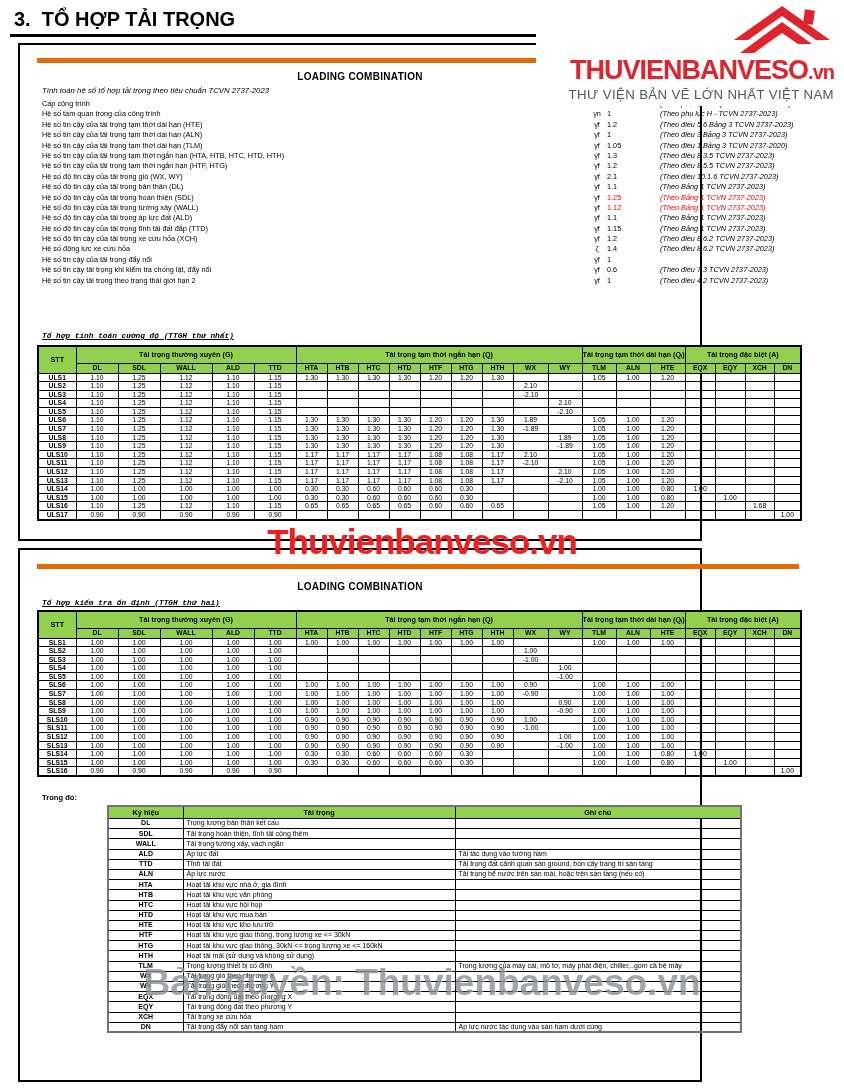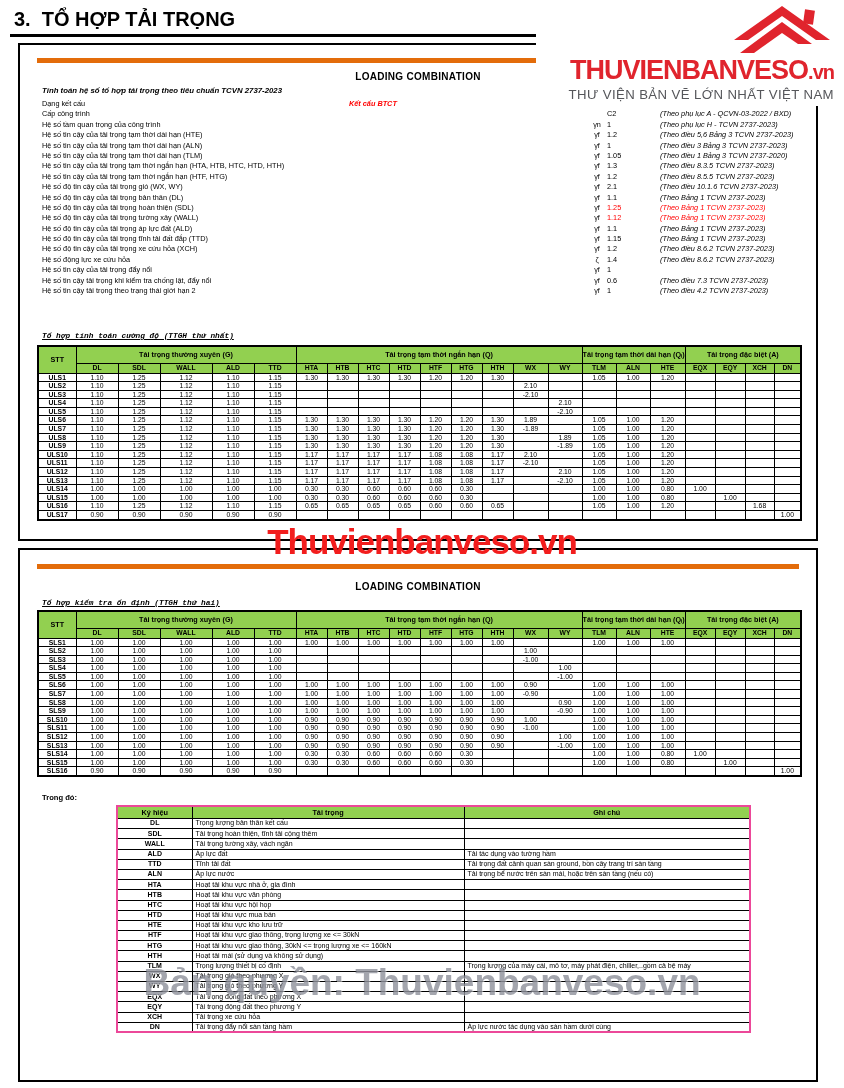--- a/index.html
+++ b/index.html
@@ -8,48 +8,48 @@
 
   .sec-title { position:absolute; left:14px; top:8px; font-size:20px; font-weight:bold; white-space:pre; }
   .title-rule { position:absolute; left:10px; top:34px; width:550px; height:2.5px; background:#000; }
 
   .logo { position:absolute; top:4px; right:6px; width:302px; background:#fff; text-align:right; padding:2px 4px 4px; z-index:6; }
   .logo-roof { display:block; margin:0 4px 0 auto; }
   .logo-brand { font-size:27px; font-weight:800; color:#E0242D; letter-spacing:-1px; line-height:28px; white-space:nowrap; }
   .logo-brand .vn { font-size:20px; }
   .logo-tag { font-size:13.2px; color:#55565A; letter-spacing:.4px; margin-top:1px; white-space:nowrap; }
 
-  .frame { position:absolute; left:18px; width:800px; border:2px solid #000; background:#fff; }
+  .frame { position:absolute; left:18px; width:684px; border:2px solid #000; background:#fff; }
   #frame1 { top:43px; height:498px; }
   #frame2 { top:548px; height:534px; }
 
   .orange-bar { position:absolute; left:17px; width:762px; height:4.5px; background:#E36C0A; }
   .lc-heading { position:absolute; left:0; width:100%; text-align:center; font-size:10px; font-weight:bold; letter-spacing:.3px; }
-  .intro { position:absolute; left:22px; font-size:7.8px; font-weight:bold; font-style:italic; }
+  .intro { position:absolute; left:22px; font-size:7.8px; font-weight:normal; font-style:italic; }
   .tbl-title { position:absolute; left:22px; font-size:7.8px; font-weight:bold; font-style:italic; text-decoration:underline;font-family:Liberation Mono, monospace; }
 
   .params { position:absolute; left:22px; top:54px; width:760px; }
   .param-row { position:relative; height:10.4px; font-size:7.3px; line-height:9.5px; }
   .p-label { position:absolute; left:0; white-space:nowrap; }
   .p-sym { position:absolute; left:541px; width:28px; text-align:center; }
   .p-val { position:absolute; left:565px; width:56px; text-align:left; }
   .p-val-red { position:absolute; left:307px; font-weight:bold; font-style:italic; color:#FF0000; white-space:nowrap; }
   .p-note { position:absolute; left:618px; font-style:italic; white-space:nowrap;text-align:center; }
   .red { color:#FF0000; }
 
   table.combo { position:absolute; left:17px; border-collapse:collapse; table-layout:fixed; width:763px; border:2px solid #000; }
   table.combo th, table.combo td { border:1px solid #000; text-align:center; font-size:6.8px; line-height:7.6px; padding:0; height:8.6px; overflow:hidden; white-space:nowrap; }
   table.combo th.g { background:#92D050; font-weight:bold; }
   table.combo th.grp { height:17px; font-size:7.2px; }
   table.combo th.stt { font-size:7.2px; }
   table.combo th.sub { height:10px; }
   table.combo th.rn { font-weight:bold; background:#fff; }
 
   .where { position:absolute; left:22px; font-size:7.6px; font-weight:bold; }
-  table.legend { position:absolute; left:87px; border-collapse:collapse; table-layout:fixed; width:633px; border:2px solid #ec4899;margin-left:9px; }
+  table.legend { position:absolute; left:87px; border-collapse:collapse; table-layout:fixed; width:633px; border:2px solid #737373; }
   table.legend th { background:#92D050; border:1.5px solid #000; font-size:7.3px; font-weight:bold; height:12.5px; padding:0 3px; }
   table.legend td { border:1.5px solid #000; font-size:7px; height:10.2px; line-height:8.4px; padding:0 3px; white-space:nowrap; overflow:hidden; text-align:left; }
   table.legend td.sym { text-align:center; font-weight:bold; }
 
   .wm-center { position:absolute; left:0; top:522px; width:100%; text-align:center; font-size:35px; font-weight:800; color:#F21D1D; letter-spacing:-1px; z-index:10; pointer-events:none; }
   .wm-bottom { position:absolute; left:0; top:962px; width:100%; text-align:center; font-size:37px; font-weight:800; color:rgba(108,112,124,0.62); letter-spacing:0px; z-index:10; pointer-events:none; text-shadow:1px 1px 0 rgba(255,255,255,0.5); }
 </style>
 </head>
 <body>
 
@@ -64,24 +64,20 @@
   </svg>
   <div class="logo-brand"><span>THUVIENBANVESO</span><span class="vn">.vn</span></div>
   <div class="logo-tag">THƯ VIỆN BẢN VẼ LỚN NHẤT VIỆT NAM</div>
 </div>
 
 <div class="frame" id="frame1">
   <div class="orange-bar" style="top:13px;"></div>
   <div class="lc-heading" style="top:26px;">LOADING COMBINATION</div>
   <div class="intro" style="top:41px;">Tính toán hệ số tổ hợp tải trọng theo tiêu chuẩn TCVN 2737-2023</div>
   <div class="params" id="params">
-      <div class="param-row">
-        <span class="p-label">Dạng kết cấu</span>
-        <span class="p-val-red">Kết cấu BTCT</span>
-      </div>
       <div class="param-row">
         <span class="p-label">Cấp công trình</span>
         <span class="p-val">C2</span>
         <span class="p-note">(Theo phụ lục A - QCVN-03-2022 / BXD)</span>
       </div>
       <div class="param-row">
         <span class="p-label">Hệ số tầm quan trọng của công trình</span>
         <span class="p-sym">γn</span>
         <span class="p-val">1</span>
         <span class="p-note">(Theo phụ lục H - TCVN 2737-2023)</span>

